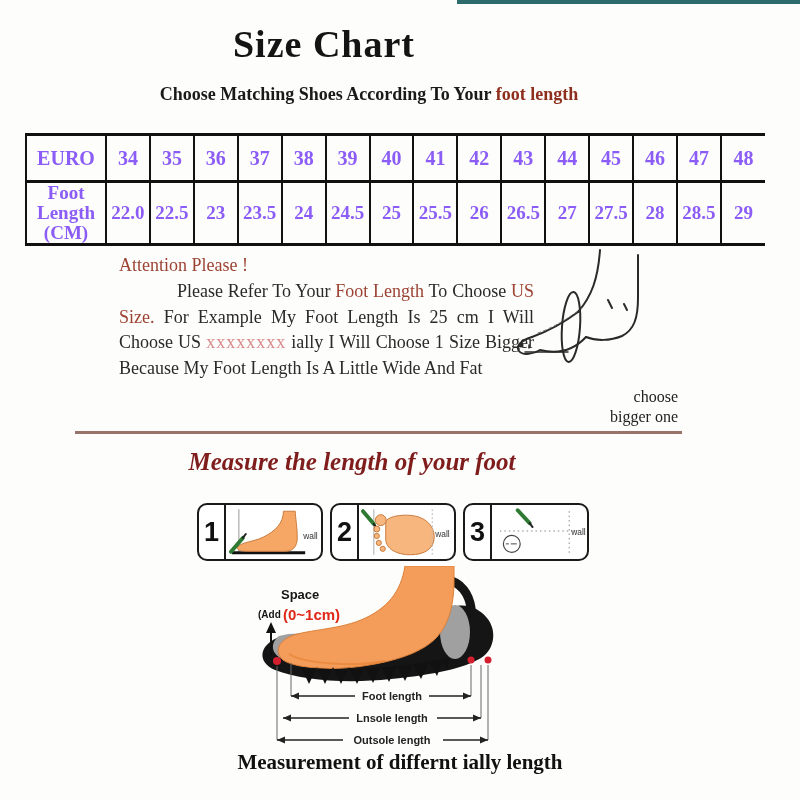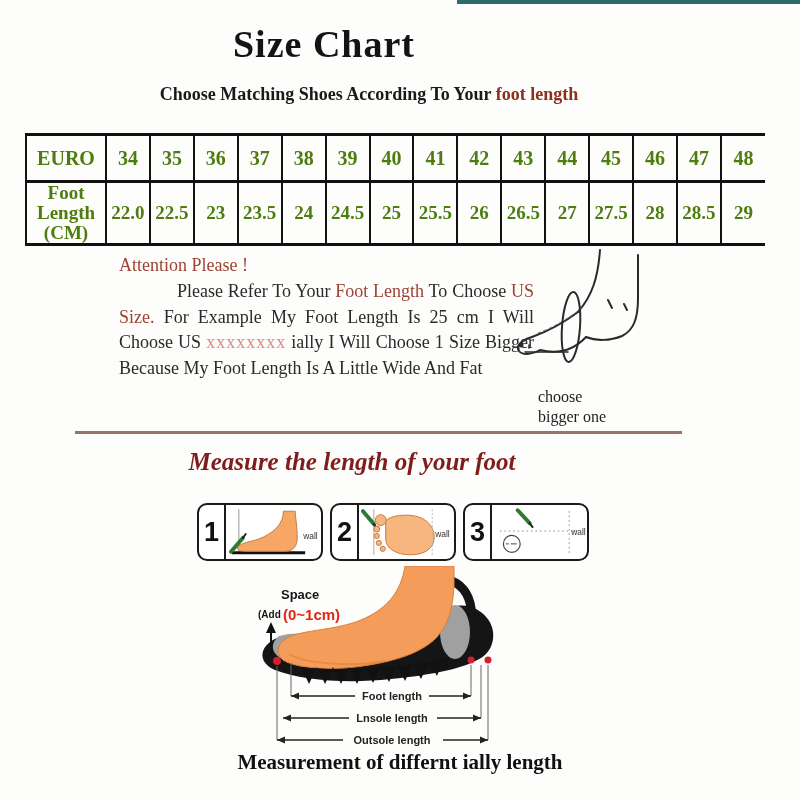--- a/index.html
+++ b/index.html
@@ -5,32 +5,32 @@
   html,body{margin:0;padding:0;}
   body{background:#ffffff;font-family:"Liberation Serif",serif;}
   .canvas{position:relative;width:800px;height:800px;background:#fdfdfb;overflow:hidden;margin:0 auto;}
   .abs{position:absolute;}
   .teal-bar{left:457px;top:0;width:343px;height:4px;background:#2e6b6d;}
   .title{left:0;top:22px;width:648px;text-align:center;font-size:38px;font-weight:bold;color:#141414;letter-spacing:1px;}
   .subtitle{left:0;top:84px;width:648px;text-align:center;font-size:18px;font-weight:bold;color:#1a1a1a;margin-left:45px;}
   .subtitle .hl{color:#8e2f1d;}
   table.size-table{left:25px;top:133px;width:740px;border-collapse:collapse;table-layout:fixed;position:absolute;}
   table.size-table td{border-left:2px solid #111;border-top:3px solid #111;border-bottom:3px solid #111;
-    text-align:center;vertical-align:middle;font-weight:bold;color:#4d7c0f;padding:0 2px;background:#fdfdfb;}
+    text-align:center;vertical-align:middle;font-weight:bold;color:#8b5cf6;padding:0 2px;background:#fdfdfb;}
   table.size-table tr.r1 td{height:44px;font-size:20px;}
   table.size-table tr.r2 td{height:54px;font-size:19px;}
   td.rowlabel{font-size:16px;line-height:1.05;margin-top:10px;}
   td.eurolabel{font-size:19px;}
   .attention{left:119px;top:255px;width:415px;color:#2a2a2a;}
   .attention .head{font-size:18px;color:#9c4334;margin:0 0 3px 0;}
   .attention p{margin:0;font-size:18px;line-height:1.42;text-align:justify;text-indent:58px;}
   .attention .hl{color:#9c4334;}
   .attention .crossed{color:#d98a8a;letter-spacing:1px;}
   .sketch{left:512px;top:238px;}
-  .choose-note{left:538px;top:387px;width:140px;text-align:left;font-size:16px;line-height:1.25;color:#222;}
+  .choose-note{left:538px;top:387px;width:140px;text-align:right;font-size:16px;line-height:1.25;color:#222;}
   .divider{left:75px;top:431px;width:607px;height:3px;background:#97746a;}
   .measure-head{left:0;top:448px;width:704px;text-align:center;
     font-family:Liberation Serif, serif;font-style:italic;font-weight:bold;font-size:25px;color:#7f1d1d;}
   .steps{left:197px;top:503px;width:392px;display:flex;gap:7px;}
   .step{width:126px;height:58px;border:2px solid #1a1a1a;border-radius:10px;display:flex;align-items:stretch;background:#fff;box-sizing:border-box;}
   .step .num{width:25px;border-right:2px solid #1a1a1a;display:flex;align-items:center;justify-content:center;
     font-family:"Liberation Sans",sans-serif;font-weight:bold;font-size:27px;color:#111;}
   .step svg{flex:1;}
   .diagram{left:243px;top:566px;}
   .caption{left:0;top:750px;width:800px;text-align:center;font-size:21px;font-weight:bold;color:#111;}

